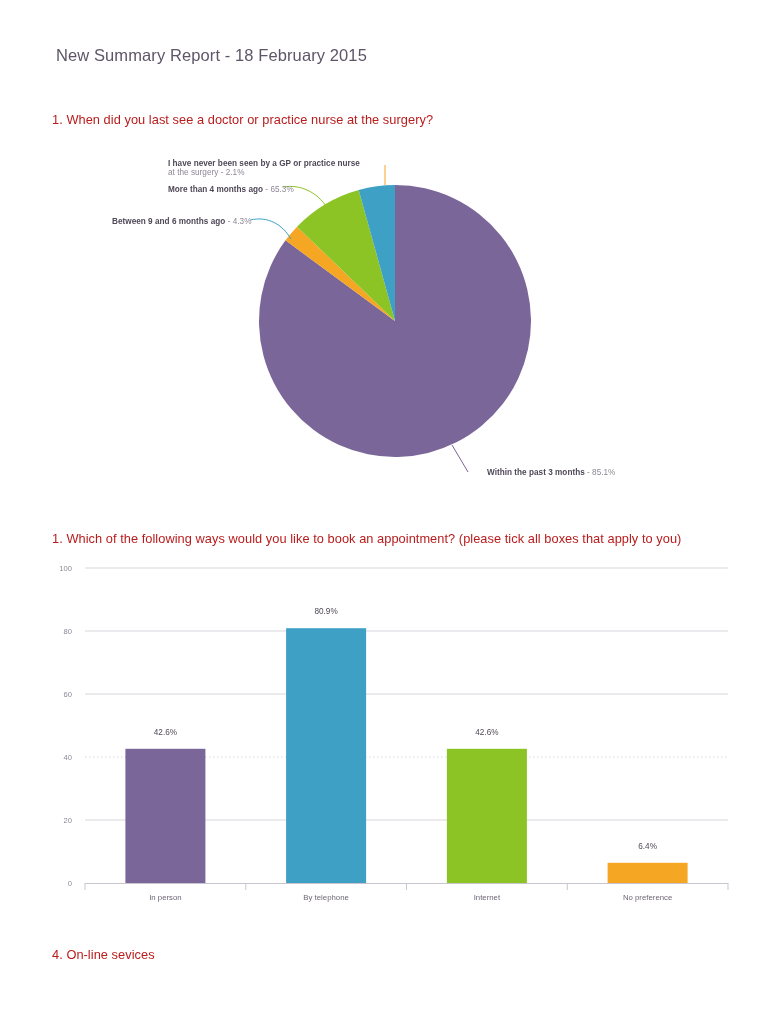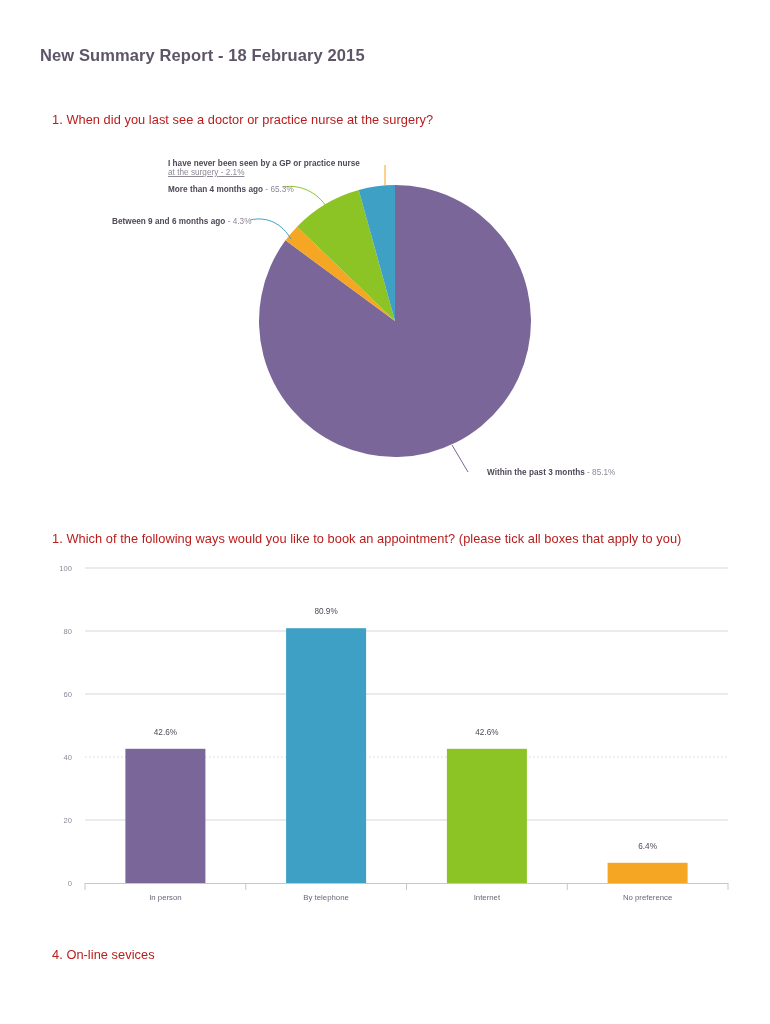--- a/index.html
+++ b/index.html
@@ -13,24 +13,24 @@
     height: 1024px;
     position: relative;
     font-family: "Liberation Sans", sans-serif;
     color: #5a5260;
     overflow: hidden;
   }
 
   
   #report-title {
     position: absolute;
-    left: 40px;
+    left: 56px;
     top: 46px;
     font-size: 16.5px;
-    font-weight: 700;
+    font-weight: 400;
     color: #5e5668;
     letter-spacing: 0.1px;
     white-space: nowrap;
   }
 
   
   .question-heading {
     position: absolute;
     font-size: 12.8px;
     font-weight: 400;
@@ -56,21 +56,21 @@
     position: absolute;
     font-size: 8.2px;
     white-space: nowrap;
     color: #8e8796;
     letter-spacing: 0.02px;
   }
   .pie-label b {
     color: #4f4857;
     font-weight: 700;
   }
-  .pie-label .lbl-line2 { display: block; text-decoration: underline; }
+  .pie-label .lbl-line2 { display: block; }
 
   #pie-label-never     { left: 168px; top: 19px; text-align: left; }
   #pie-label-more6     { left: 168px; top: 45px; }
   #pie-label-between36 { left: 112px; top: 77px; }
   #pie-label-within3   { left: 473px; top: 328px; margin-left: 14px; }
 
   
   #bar-chart-section {
     position: absolute;
     left: 0;

